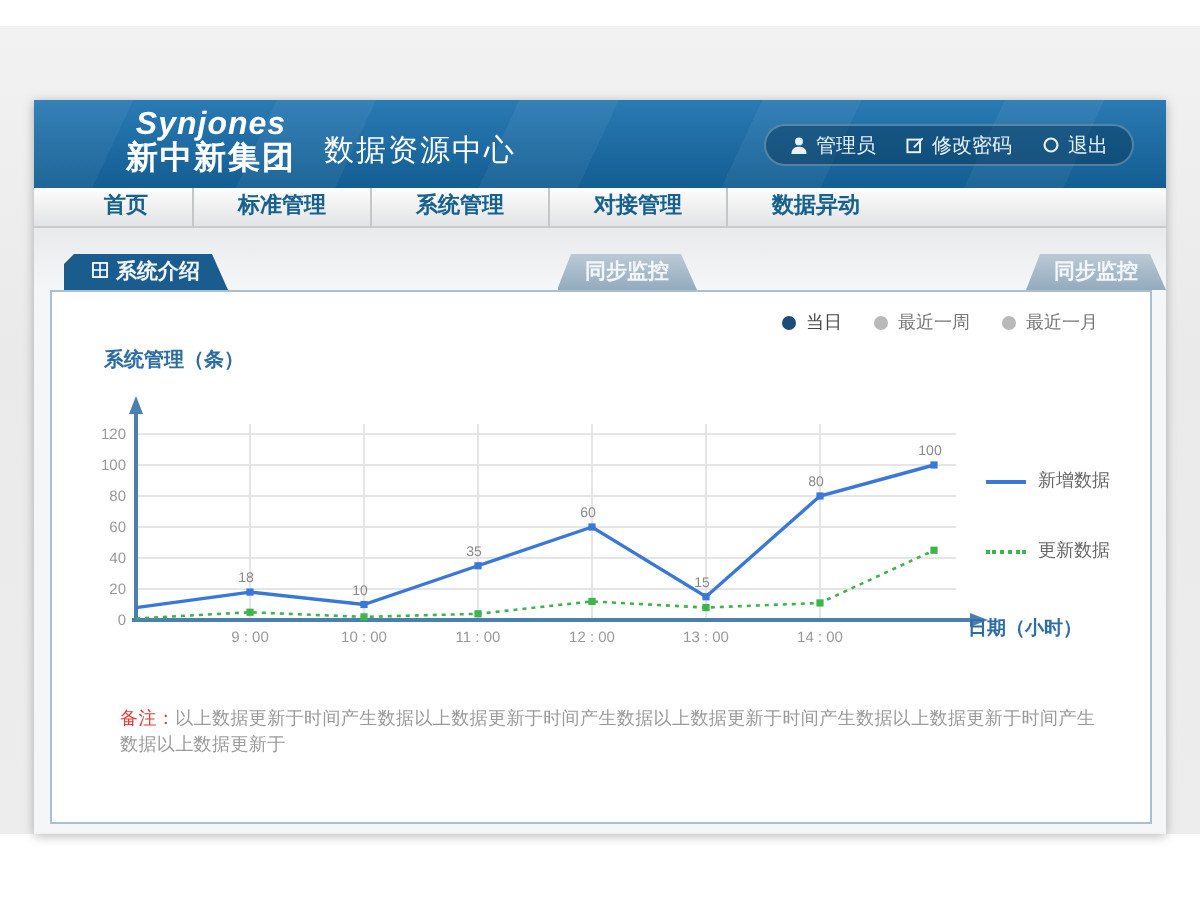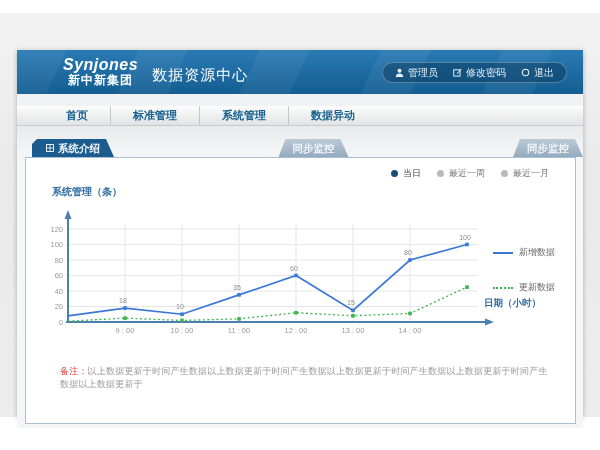--- a/index.html
+++ b/index.html
@@ -14,32 +14,32 @@
     background:#f1f2f3; box-shadow:0 1px 5px rgba(0,0,0,.28); }
 
   
   .header { position:relative; height:44px;
     background:linear-gradient(#2a7ab4,#135e92);
     overflow:hidden; display:flex; align-items:center;padding-left:28px; }
   .header::after { content:""; position:absolute; inset:0;
     background:repeating-linear-gradient(115deg, rgba(255,255,255,.05) 0 45px, rgba(255,255,255,0) 45px 110px); }
   .logo { margin-left:18px; color:#fff; text-align:center; line-height:1.05; z-index:1; }
   .logo .en { font-size:16px; font-weight:bold; font-style:italic; letter-spacing:.5px; }
-  .logo .cn { font-size:12px; font-weight:bold; letter-spacing:1px; }
+  .logo .cn { font-size:16px; font-weight:bold; letter-spacing:1px; }
   .app-title { color:#fff; font-size:15px; margin-left:14px; margin-top:6px; letter-spacing:1px; z-index:1; }
   .user-pill { position:absolute; right:16px; top:12px; height:21px; z-index:2;
     background:rgba(7,52,84,.45); border:1px solid rgba(255,255,255,.28);
     border-radius:11px; display:flex; align-items:center; padding:0 12px; gap:15px; }
   .user-item { display:flex; align-items:center; gap:4px; color:#e8f1f8;
     font-size:10px; cursor:pointer; white-space:nowrap; }
   .user-item svg { display:block; }
 
   
   .nav { height:20px; background:linear-gradient(#fdfdfd,#e2e3e4);
-    border-bottom:1px solid #c8cacc; display:flex; align-items:flex-start; padding-left:27px;margin-top:12px; }
+    border-bottom:1px solid #c8cacc; display:flex; align-items:flex-start; padding-left:13px; }
   .nav-item { font-size:11px; font-weight:bold; color:#17618f; padding:0 22px;
     cursor:pointer; line-height:19px; }
   .nav-item + .nav-item { border-left:1px solid #c4c6c8; }
 
   
   .content { position:relative; height:302px; padding-top:13px;
     background:linear-gradient(#e9eaeb,#f5f6f7 30px); }
   .tabs { display:flex; margin-left:15px; height:18px; gap:16px;justify-content:space-between; }
   .tab { font-size:10.5px; font-weight:bold; padding:0 14px; line-height:18px;
     color:#f2f6fa; cursor:pointer; display:flex; align-items:center; gap:4px;
@@ -52,21 +52,21 @@
 
   
   .range-group { position:absolute; top:9px; right:26px; display:flex; gap:16px; }
   .range-opt { display:flex; align-items:center; gap:5px; font-size:9px; color:#777; cursor:pointer; }
   .range-opt .dot { width:7px; height:7px; border-radius:50%; background:#b9b9b9; }
   .range-opt.selected .dot { background:#1c4d78; }
   .range-opt.selected { color:#444; }
 
   .y-title { position:absolute; top:27px; left:26px; font-size:10px; font-weight:bold; color:#2e6da4; }
   .chart-svg { position:absolute; top:44px; left:12px; }
-  .x-title { position:absolute; top:139px; left:458px; font-size:9.5px; font-weight:bold; color:#2e6da4; }
+  .x-title { position:absolute; top:162px; left:458px; font-size:9.5px; font-weight:bold; color:#2e6da4; }
 
   
   .series-legend { position:absolute; top:88px; left:467px; display:flex; flex-direction:column; gap:22px; }
   .legend-row { display:flex; align-items:center; gap:6px; font-size:9px; color:#666; }
   .legend-line { width:20px; height:0; border-top:2px solid #3a78d8; }
   .legend-line.dotted { border-top:2px dotted #3cb54a; }
 
   .note { position:absolute; top:207px; left:34px; right:20px; font-size:9px; color:#9a9a9a; letter-spacing:.2px; }
   .note .note-label { color:#e03a3a; }
 </style>
@@ -111,20 +111,21 @@
         </span>
         <span>退出</span>
       </div>
     </div>
   </div>
 
   <div class="nav">
     <div class="nav-item">首页</div>
     <div class="nav-item">标准管理</div>
     <div class="nav-item">系统管理</div>
+    <div class="nav-item">对接管理</div>
     <div class="nav-item">数据异动</div>
   </div>
 
   <div class="content">
     <div class="tabs">
       <div class="tab active">
         <span>
           <svg width="8" height="8" viewBox="0 0 10 10">
               <rect x="0.6" y="0.6" width="8.8" height="8.8" fill="none" stroke="#fff" stroke-width="1.1"></rect>
               <line x1="0.6" y1="5" x2="9.4" y2="5" stroke="#fff" stroke-width="1"></line>

